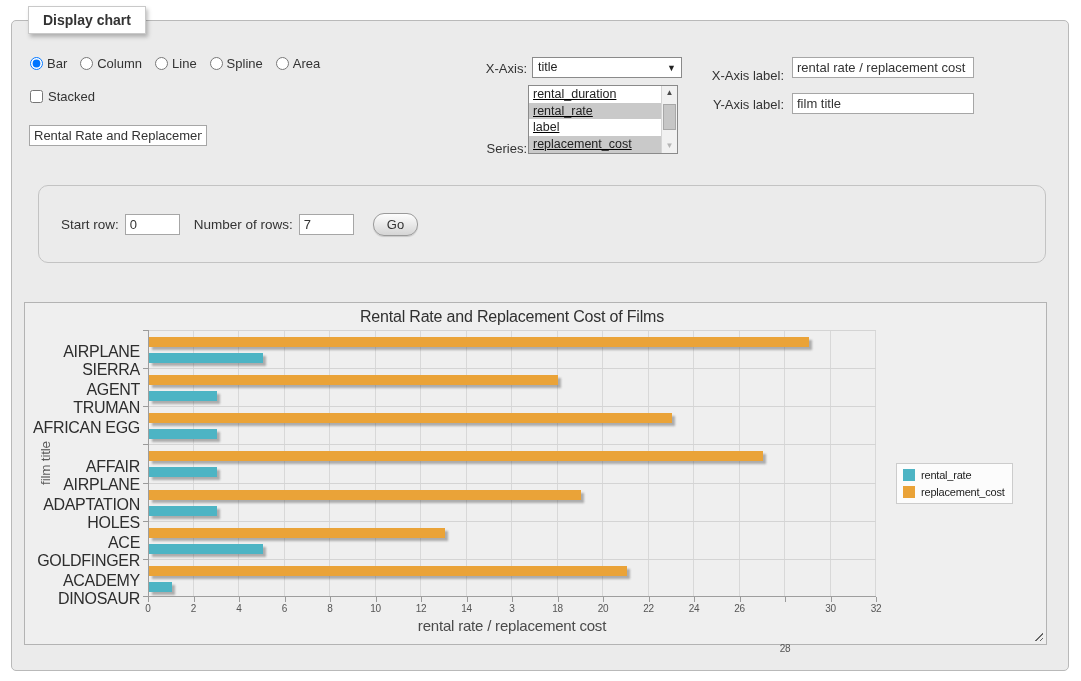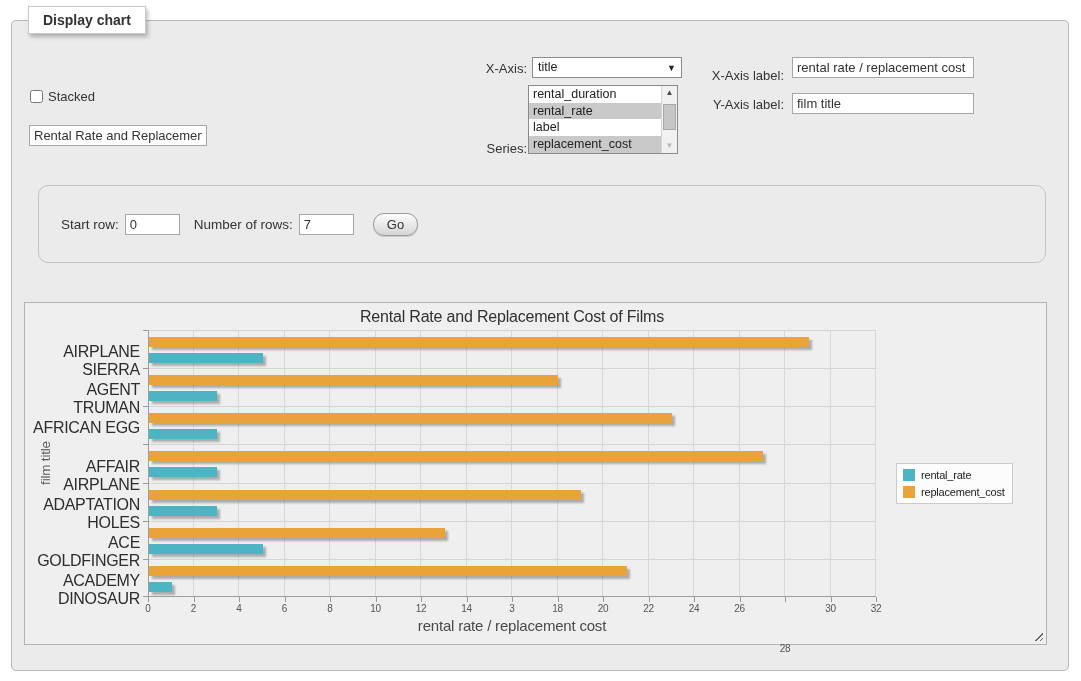--- a/index.html
+++ b/index.html
@@ -25,21 +25,21 @@
   .yal-lab { left:660px; top:76px; width:112px; }
   .xal-input { left:780px; top:36px; width:182px; }
   .yal-input { left:780px; top:72px; width:182px; }
 
   .x-select { position:absolute; left:520px; top:36px; width:150px; height:21px; background:#fff;
     border:1px solid #8a8a8a; font-size:12.5px; color:#222; line-height:19px; padding-left:5px; cursor:default; }
   .sel-arrow { position:absolute; right:5px; top:1px; font-size:9px; color:#222; }
 
   .listbox { position:absolute; left:516px; top:64px; width:150px; height:69px; background:#fff;
     border:1px solid #8a8a8a; display:flex; }
-  .lb-opts { flex:1; overflow:hidden; }
+  .lb-opts { flex:1; overflow:hidden;text-decoration:underline; }
   .lb-opt { height:16.7px; line-height:16.7px; padding-left:4px; font-size:12.5px; color:#222; white-space:nowrap; }
   .lb-opt.sel { background:#c9c9c9; }
   .lb-scroll { width:16px; background:#f1f1f1; border-left:1px solid #d5d5d5; display:flex; flex-direction:column; }
   .sb-btn { height:14px; text-align:center; font-size:8px; line-height:14px; }
   .sb-btn.up { color:#4a4a4a; }
   .sb-btn.down { color:#b5b5b5; }
   .sb-track { flex:1; position:relative; }
   .sb-thumb { position:absolute; left:1px; right:1px; top:4px; height:26px; background:#c6c6c6; border:1px solid #a8a8a8; }
 
   .rows-box { position:absolute; left:26px; top:164px; width:1008px; height:78px; border:1px solid #c3c3c3;
@@ -76,20 +76,42 @@
   .legend-text { font-size:11px; color:#222; white-space:nowrap; }
   .resize-grip { position:absolute; right:3px; bottom:3px; width:9px; height:9px;
     background:repeating-linear-gradient(135deg, transparent 0 1px, #666 1px 2px, transparent 2px 3px);
     clip-path:polygon(100% 0, 100% 100%, 0 100%); cursor:nwse-resize; }
 </style>
 </head>
 <body>
 
 <div class="outer-fieldset">
 
+  <div class="ctl radio-row">
+      <label class="radio-item">
+        <input class="" type="radio" name="chartType" checked="" style="">
+        <span class="">Bar</span>
+      </label>
+      <label class="radio-item">
+        <input class="" type="radio" name="chartType" style="">
+        <span class="">Column</span>
+      </label>
+      <label class="radio-item">
+        <input class="" type="radio" name="chartType" style="">
+        <span class="">Line</span>
+      </label>
+      <label class="radio-item">
+        <input class="" type="radio" name="chartType" style="">
+        <span class="">Spline</span>
+      </label>
+      <label class="radio-item">
+        <input class="" type="radio" name="chartType" style="">
+        <span class="">Area</span>
+      </label>
+    </div>
 
   <label class="ctl stacked-row">
     <input type="checkbox" style="">
     <span>Stacked</span>
   </label>
 
   <input type="text" class="ctl title-input" value="Rental Rate and Replacement Cost of Films" style="">
 
   <div class="ctl lab xaxis-lab">X-Axis:</div>
   <div class="x-select">

